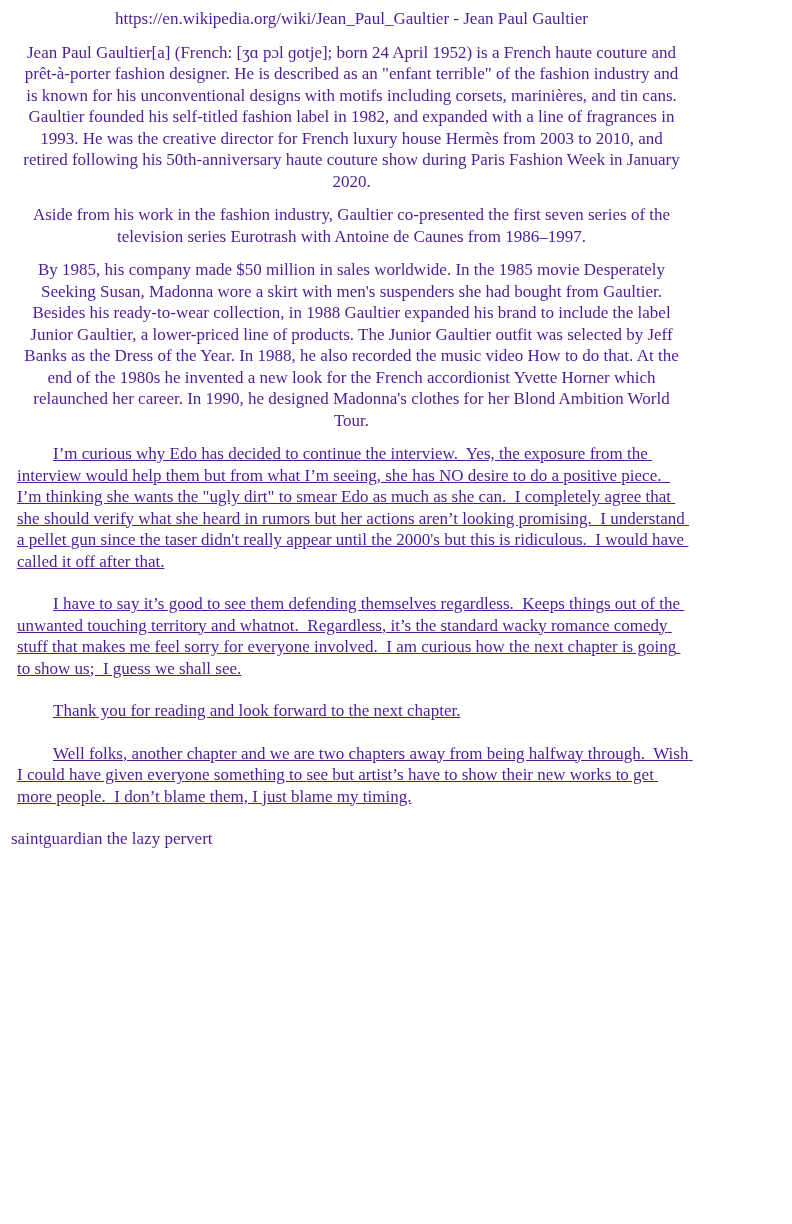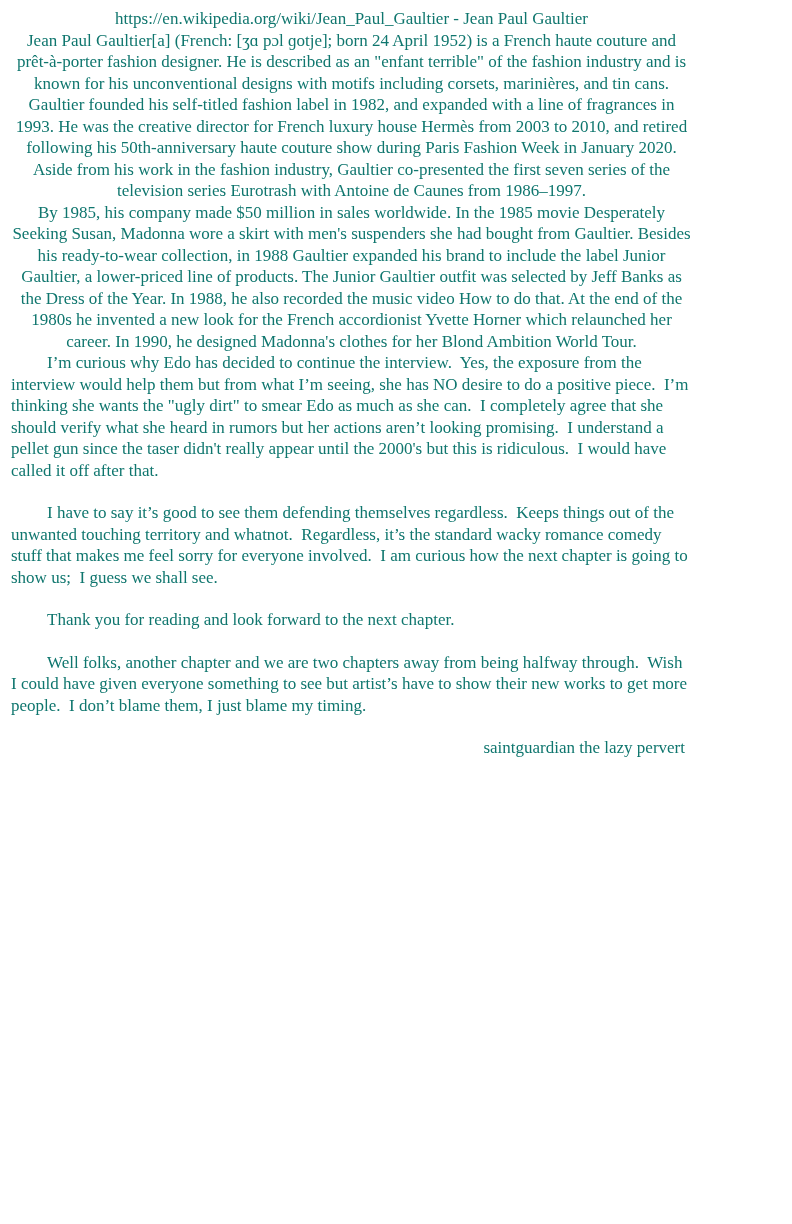--- a/index.html
+++ b/index.html
@@ -6,50 +6,50 @@
     margin: 0;
     padding: 0;
     background: #ffffff;
   }
   .page {
     width: 716px;
     min-height: 1224px;
     box-sizing: border-box;
     padding: 8px 24px 0 11px;
     background: #ffffff;
-    color: #0f766e;
+    color: #4c1d95;
     font-family: "Liberation Serif", "DejaVu Serif", serif;
     font-size: 17px;
     line-height: 21.5px;
   }
   .url-line {
     margin: 0;
     text-align: center;
   }
   .wiki-p {
-    margin: 0;
+    margin: 12px;
     text-align: center;
   }
   .letter {
     text-align: left;
   }
   .salutation {
     margin: 28px 0 21px 0;
   }
   .letter-p {
-    margin: 0 0 21px 0;
+    margin: 0 0 21px 6px;
     text-indent: 36px;
     white-space: pre-wrap;
+    text-decoration: underline;
   }
   .closing {
     margin: 0 0 28px 0;
   }
   .sig-line {
-    margin: 7px;
-    text-align: right;
+    margin: 0;
   }
 </style>
 </head>
 <body>
 
 <div class="page">
 
   <p class="url-line">https://en.wikipedia.org/wiki/Jean_Paul_Gaultier - Jean Paul Gaultier</p>
 
   <div>

